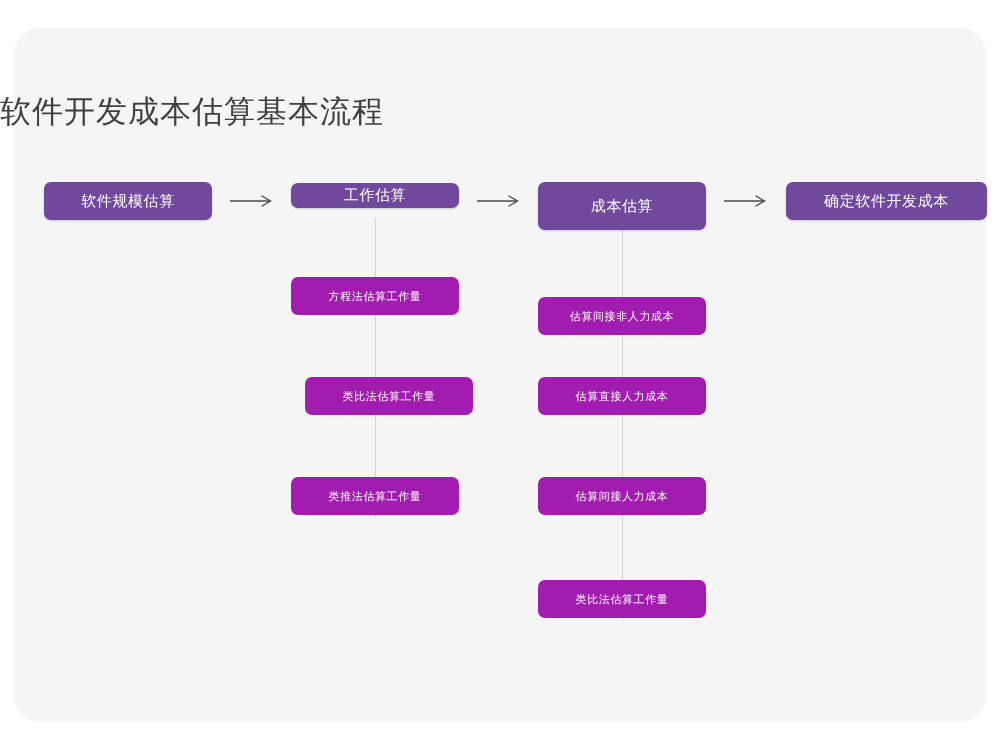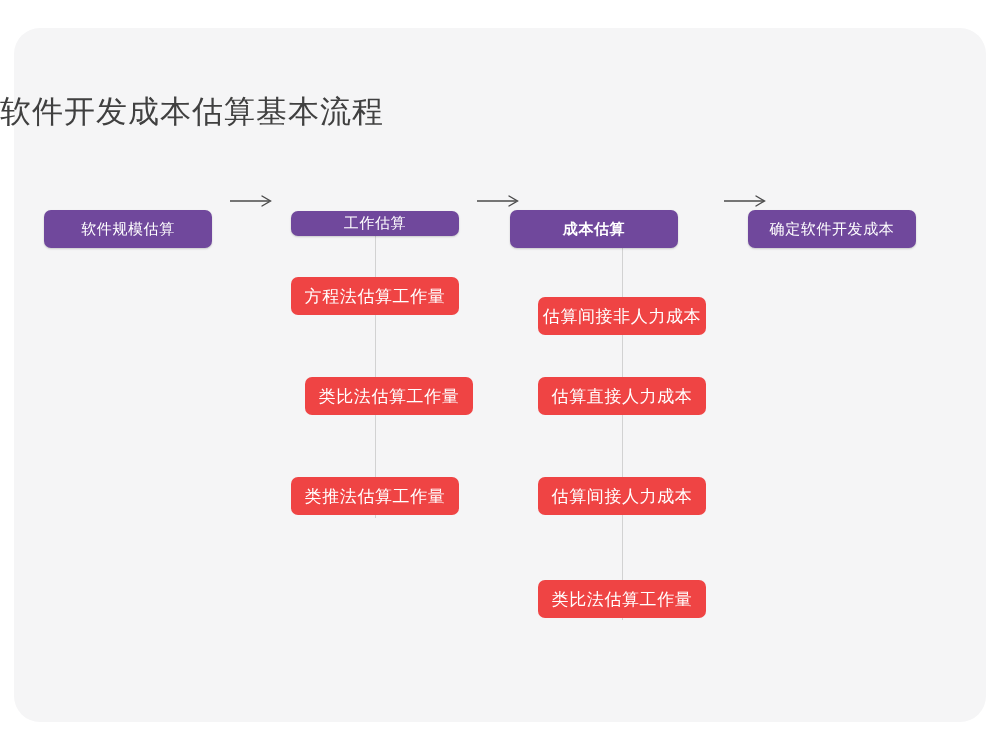--- a/index.html
+++ b/index.html
@@ -62,25 +62,24 @@
     border-radius: 7px;
     color: #ffffff;
     white-space: nowrap;
     text-align: center;
   }
   .node.primary {
     background: #70489c;
     font-size: 15px;
     letter-spacing: 0.6px;
     box-shadow: 0 1px 2px rgba(0,0,0,0.18);
-    margin-top: 28px;
   }
   .node.secondary {
-    background: #ef4444;
-    font-size: 17px;
+    background: #a21caf;
+    font-size: 11px;
     letter-spacing: 0.6px;
   }
 
   
   .arrow {
     position: absolute;
     height: 22px;
     display: flex;
     align-items: center;
     justify-content: center;
@@ -114,32 +113,32 @@
     <span>工作估算</span>
   </div>
 
   <div class="arrow" style="left:475px; top:190px; width:50px;">
     <svg width="48" height="14" viewBox="0 0 48 14" aria-hidden="true">
       <path d="M1 7 H40" stroke="#4a4a4a" stroke-width="1.4" fill="none"></path>
       <path d="M33 2 L41.5 7 L33 12" stroke="#4a4a4a" stroke-width="1.4" fill="none" stroke-linecap="round"></path>
     </svg>
   </div>
 
-  <div class="node primary" style="left:510px; top:182px; width:168px; height:38px;font-weight:bold;">
+  <div class="node primary" style="left:538px; top:182px; width:168px; height:48px;">
     <span>成本估算</span>
   </div>
 
   <div class="arrow" style="left:722px; top:190px; width:50px;">
     <svg width="48" height="14" viewBox="0 0 48 14" aria-hidden="true">
       <path d="M1 7 H40" stroke="#4a4a4a" stroke-width="1.4" fill="none"></path>
       <path d="M33 2 L41.5 7 L33 12" stroke="#4a4a4a" stroke-width="1.4" fill="none" stroke-linecap="round"></path>
     </svg>
   </div>
 
-  <div class="node primary" style="left:748px; top:182px; width:168px; height:38px;">
+  <div class="node primary" style="left:786px; top:182px; width:201px; height:38px;">
     <span>确定软件开发成本</span>
   </div>
 
   <div class="node secondary" style="left:291px; top:277px; width:168px; height:38px;">
     <span>方程法估算工作量</span>
   </div>
 
   <div class="node secondary" style="left:291px; top:377px; width:168px; height:38px;margin-left:14px;">
     <span>类比法估算工作量</span>
   </div>

